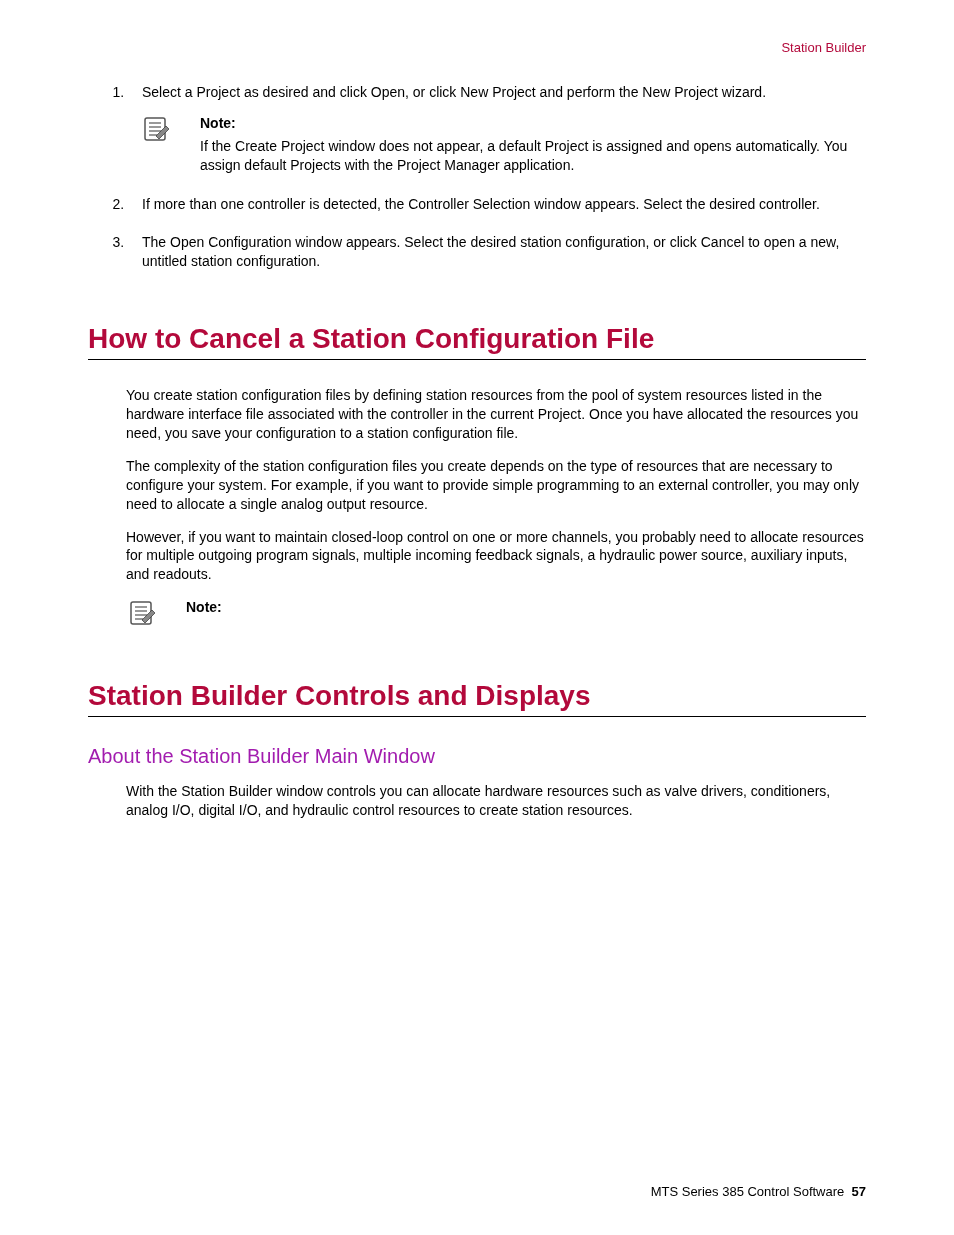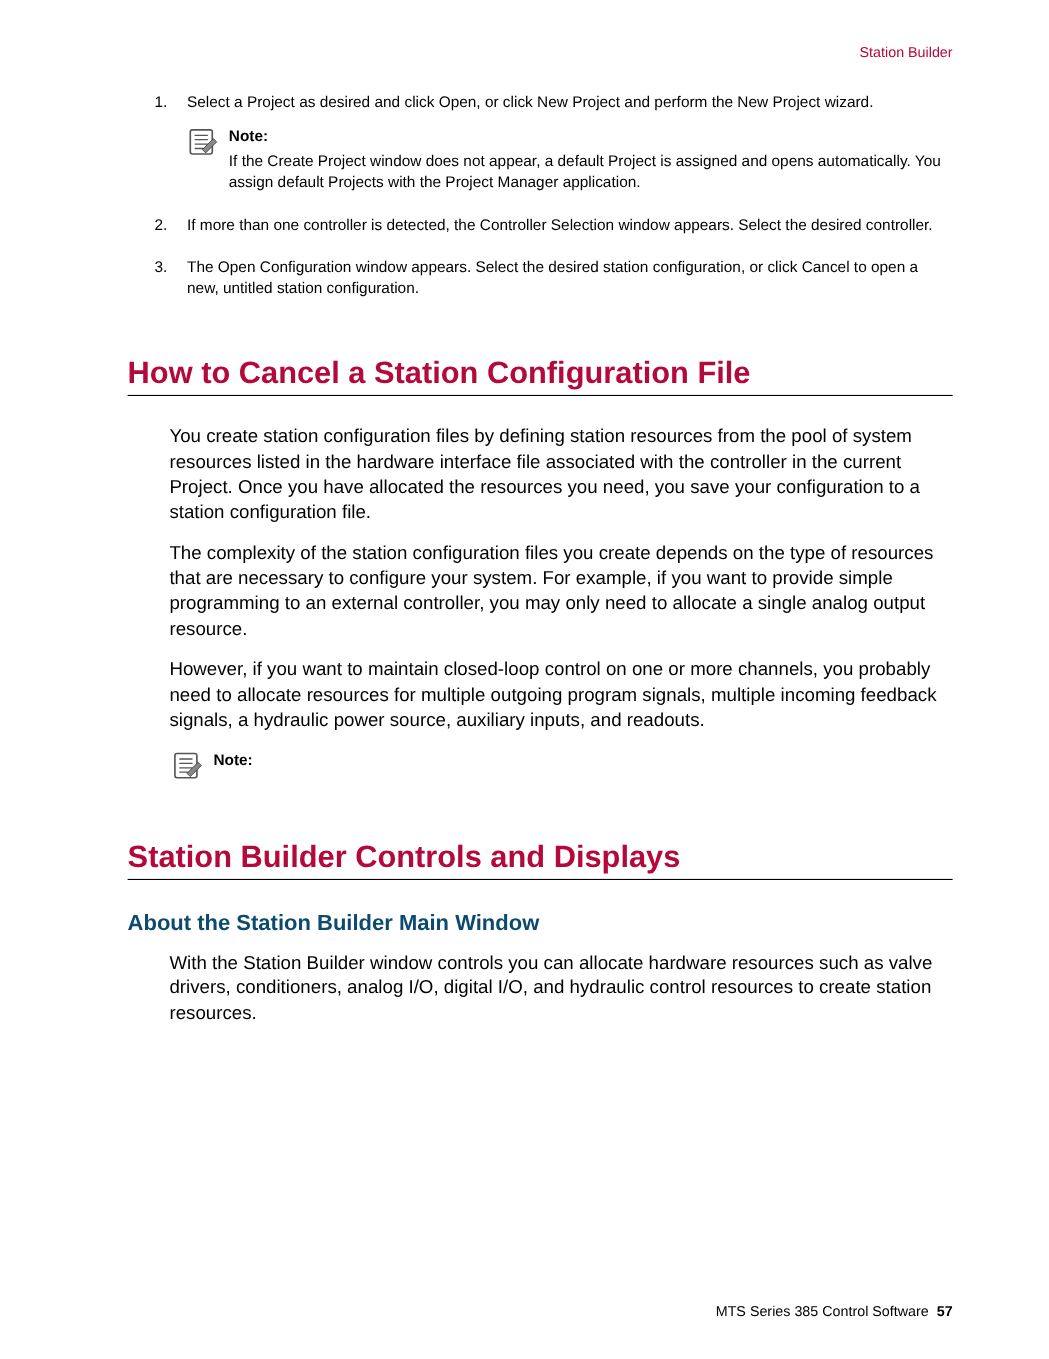--- a/index.html
+++ b/index.html
@@ -7,21 +7,21 @@
     margin: 0;
     padding: 0;
     background: #ffffff;
     color: #000000;
     width: 954px;
     height: 1235px;
     position: relative;
     box-sizing: border-box;
   }
   .page {
-    padding: 40px 88px 0 116px;
+    padding: 40px 88px 0 88px;
     box-sizing: border-box;
   }
   .header-right {
     text-align: right;
     color: #b3093b;
     font-size: 13px;
     margin-bottom: 28px;
   }
   .ol-steps {
     padding-left: 40px;
@@ -30,21 +30,21 @@
     line-height: 1.35;
   }
   .ol-steps > li {
     margin-bottom: 20px;
     padding-left: 14px;
   }
   .note-block {
     display: flex;
     align-items: flex-start;
     margin: 12px 0 12px 40px;
-    gap: 8px;
+    gap: 28px;
   }
   .note-block.inset {
     margin-left: 0;
   }
   .note-icon-wrap {
     flex-shrink: 0;
     width: 30px;
     height: 30px;
   }
   .note-body {
@@ -58,27 +58,27 @@
   }
   h1.section {
     color: #b3093b;
     font-size: 28px;
     font-weight: bold;
     border-bottom: 1.5px solid #000000;
     padding-bottom: 4px;
     margin: 52px 0 26px 0;
   }
   h2.subsection {
-    color: #0c4a6e;
+    color: #a21caf;
     font-size: 20px;
-    font-weight: bold;
+    font-weight: normal;
     margin: 28px 0 14px 0;
   }
   .body-text {
-    font-size: 17px;
+    font-size: 14px;
     line-height: 1.35;
     margin: 0 0 14px 38px;
   }
   .footer {
     position: absolute;
     bottom: 36px;
     right: 88px;
     font-size: 13px;
   }
   .footer .pnum { font-weight: bold; }

